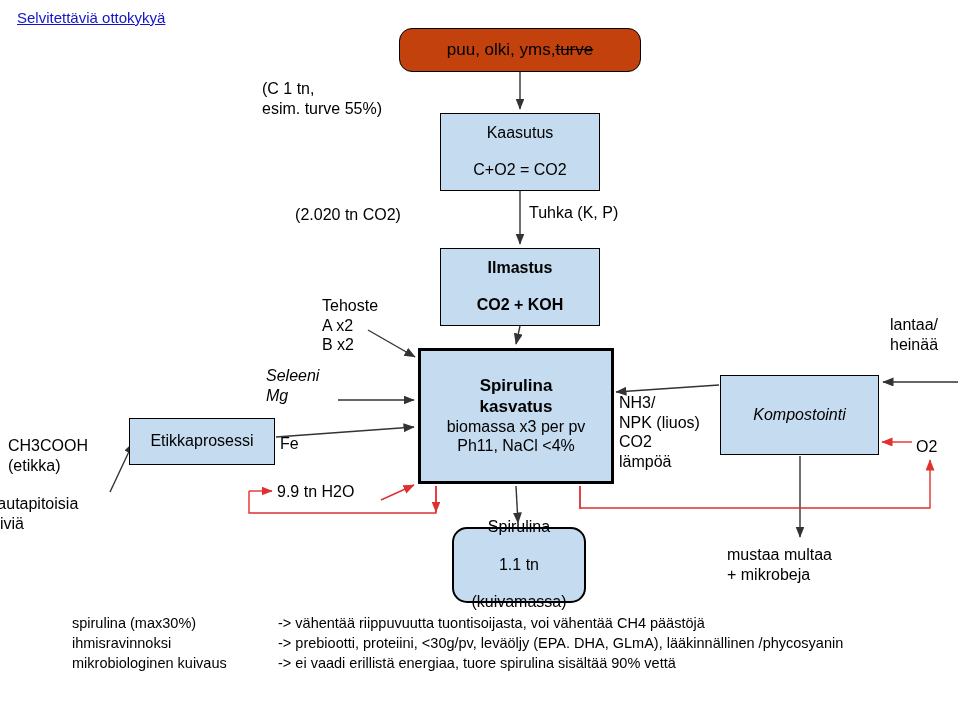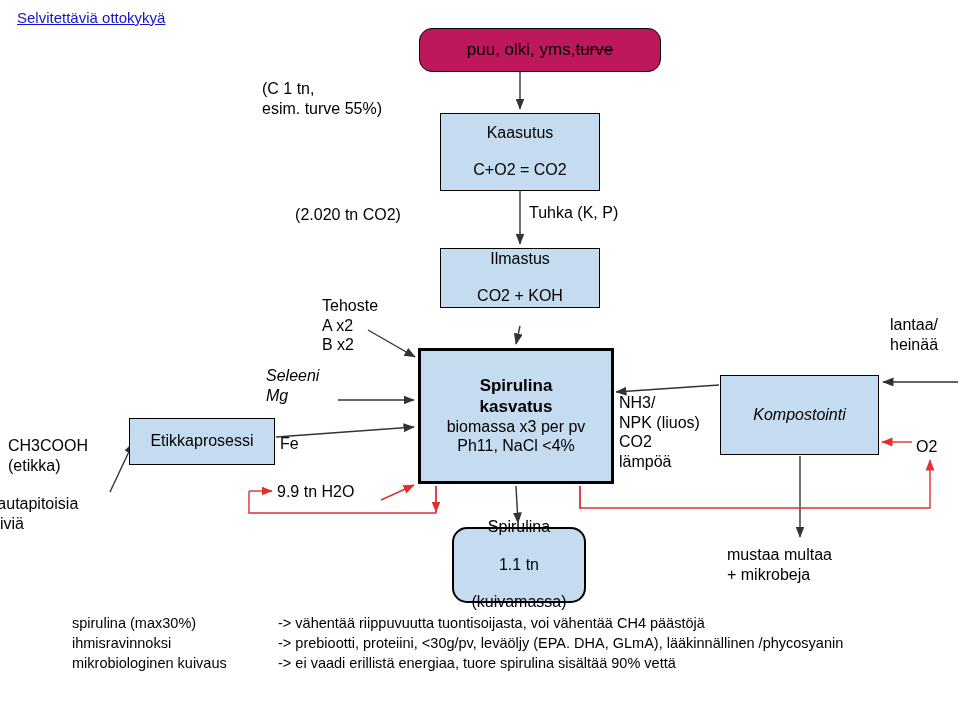--- a/index.html
+++ b/index.html
@@ -26,21 +26,21 @@
     line-height:1.18;
     color:#000;
     font-size:16px;
     white-space:pre-line;
   }
   .box.rounded{border-radius:13px;}
   .box.thick{border:3px solid #000;}
 
   #box-feedstock{left:399px;top:28px;width:242px;height:44px;font-size:17px;}
   #box-kaasutus {left:440px;top:113px;width:160px;height:78px;font-size:16px;}
-  #box-ilmastus {left:440px;top:248px;width:160px;height:60px;font-size:16px;}
+  #box-ilmastus {left:440px;top:248px;width:160px;height:78px;font-size:16px;font-weight:bold;}
   #box-spirulina-kasvatus{left:418px;top:348px;width:196px;height:136px;font-size:16px;flex-direction:column;}
   #box-etikkaprosessi{left:129px;top:418px;width:146px;height:47px;font-size:16px;}
   #box-kompostointi {left:720px;top:375px;width:159px;height:80px;font-size:16px;font-style:italic;}
   #box-spirulina-out{left:452px;top:527px;width:134px;height:76px;font-size:16px;border:2px solid #000;border-radius:15px;}
 
   .ksv-title{font-weight:bold;font-size:17px;line-height:1.2;}
   .ksv-sub{font-size:16px;line-height:1.2;}
 
   .strike{text-decoration:line-through;}
 
@@ -123,21 +123,21 @@
       <path d="M580,486 L580,509"></path>
 
       <path d="M912,442 L882,442" marker-end="url(#ahR)"></path>
 
       <path d="M436,486 L436,512" marker-end="url(#ahR)"></path>
     </g>
   </svg>
 
   <a id="hdr-link" href="#" style="color: rgb(20, 20, 200);">Selvitettäviä ottokykyä</a>
 
-  <div class="box rounded" id="box-feedstock" style="background: #be185d; margin-left: 20px;">
+  <div class="box rounded" id="box-feedstock" style="background: #c2410c;">
     <span>puu, olki, yms, </span><span class="strike">turve</span>
   </div>
 
   <div class="box" id="box-kaasutus" style="background: rgb(197, 219, 239);">
     <div>
       <div>Kaasutus</div>
       <div>C+O2 = CO2</div>
     </div>
   </div>
 

